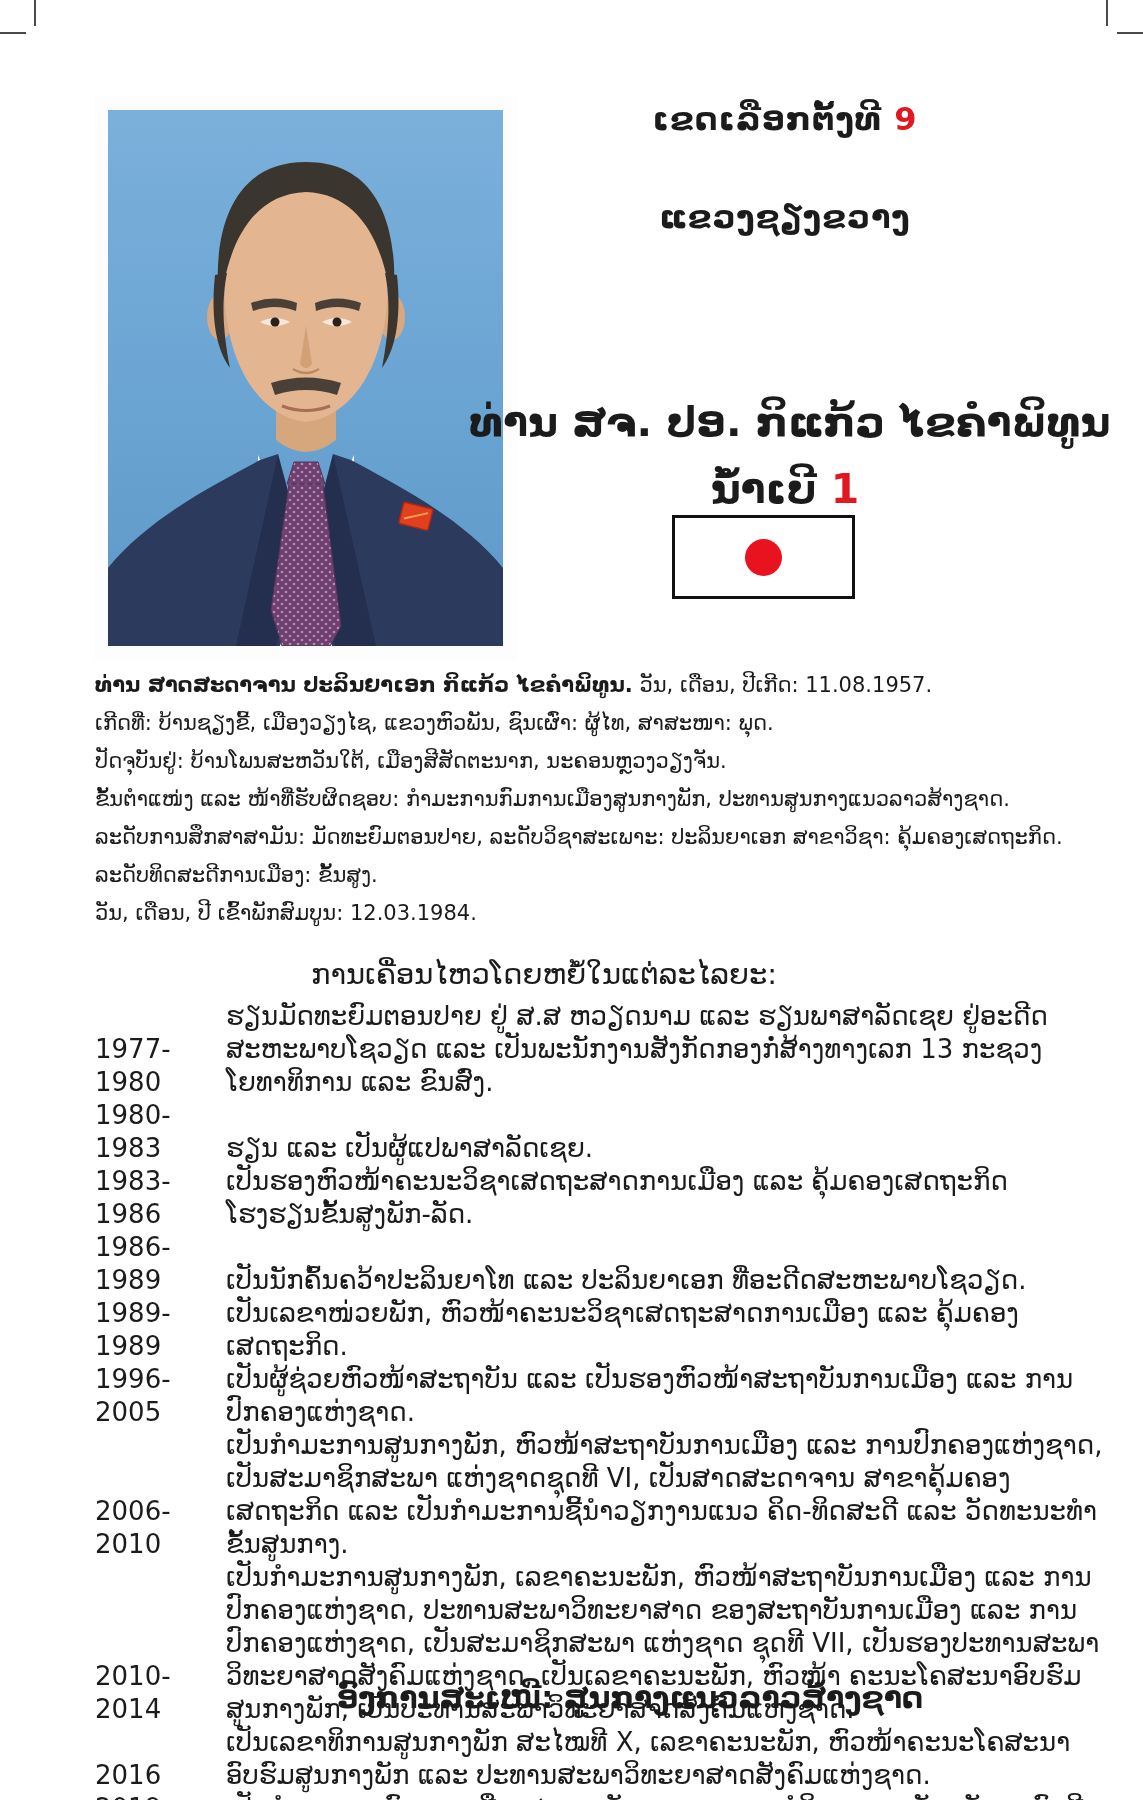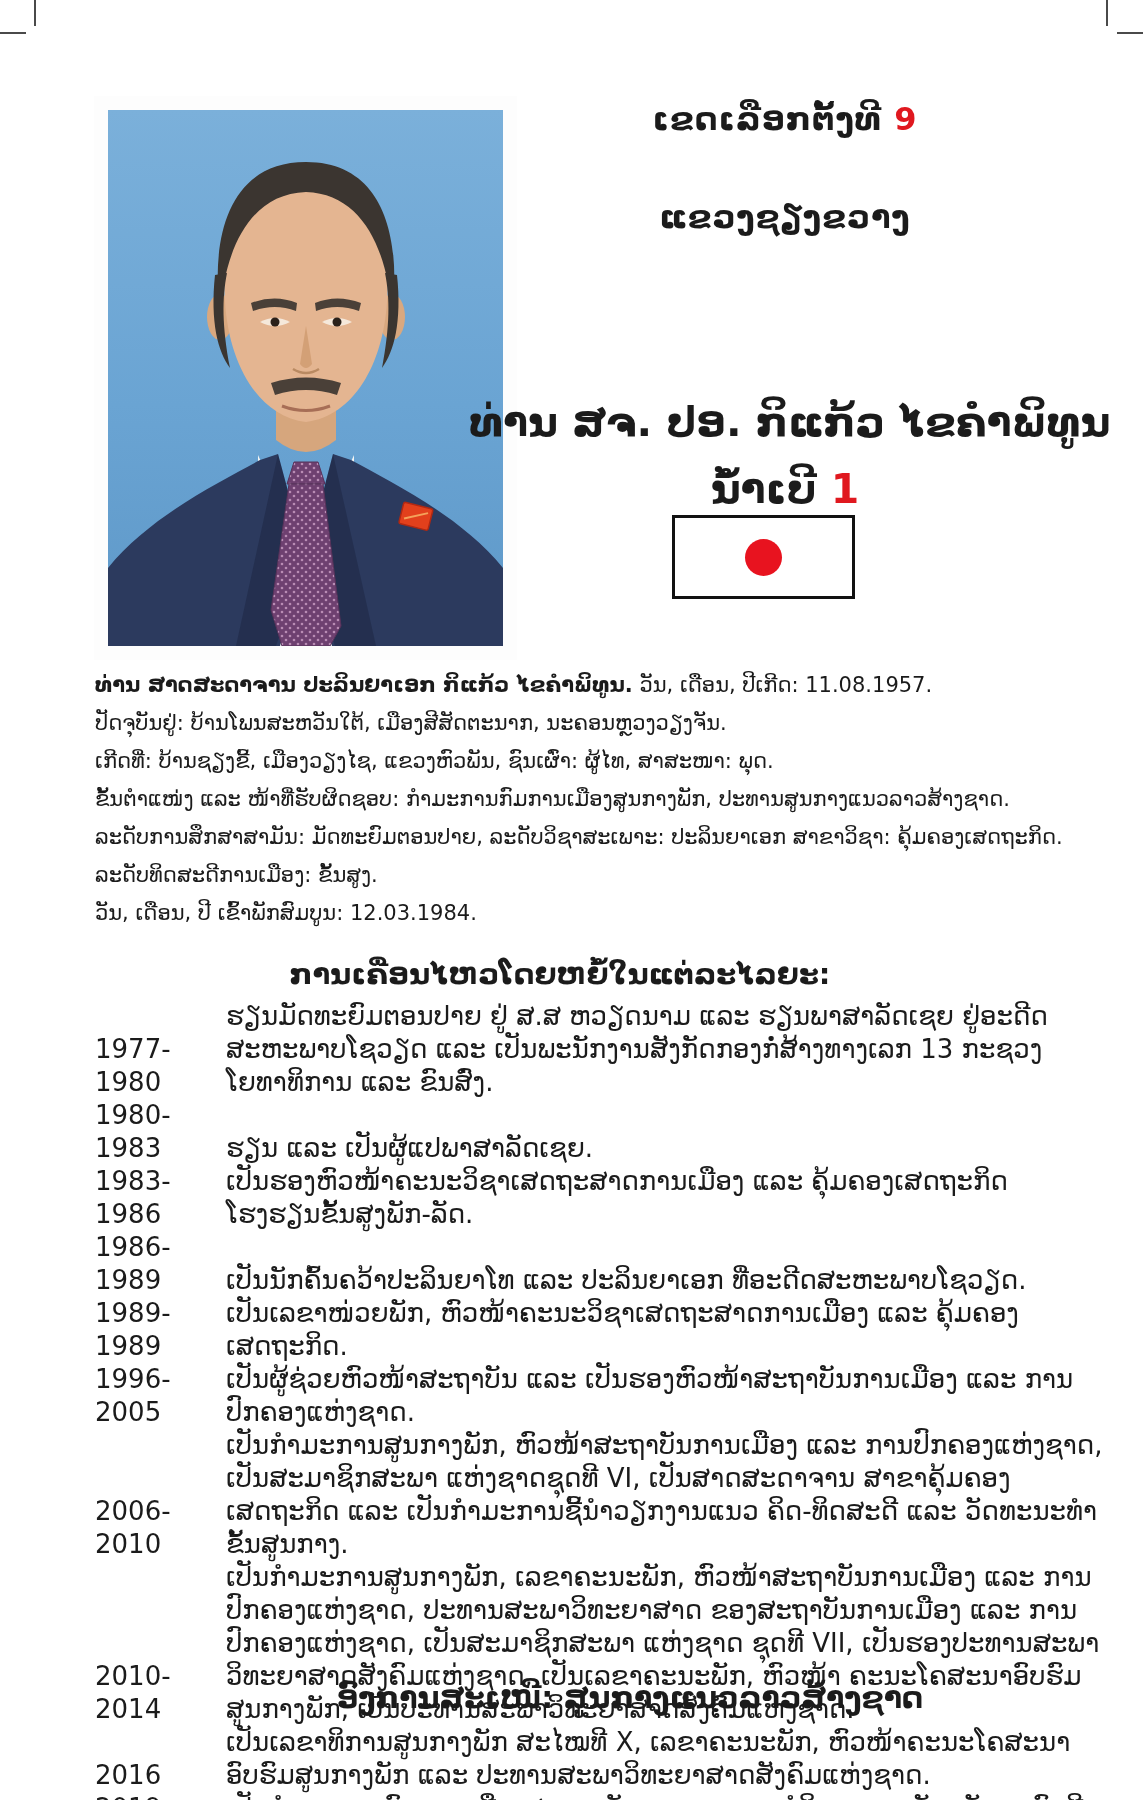--- a/index.html
+++ b/index.html
@@ -23,22 +23,22 @@
     position:absolute;left:672px;top:515px;width:177px;height:78px;
     border:3px solid #111;background:#fff;display:flex;align-items:center;justify-content:center;
   }
   .ballot-circle{width:37px;height:37px;border-radius:50%;background:#e8131f;}
   .bio{
     position:absolute;left:95px;top:666px;width:985px;
     font-size:21px;line-height:38px;
   }
   .bio-line{white-space:normal;}
   .tl-heading{
-    position:absolute;left:95px;top:957px;width:930px;text-align:center;
-    font-weight:bold;font-size:29px;
+    position:absolute;left:79px;top:957px;width:930px;text-align:center;
+    font-weight:normal;font-size:29px;
   }
   .timeline{
     position:absolute;left:95px;top:1000px;width:1008px;
     font-size:26px;line-height:33px;
   }
   .trow{display:flex;align-items:flex-end;}
   .t-year{width:131px;flex-shrink:0;}
   .t-text{flex:1;}
   .footer{
     position:absolute;left:120px;top:1680px;width:1020px;text-align:center;
@@ -124,22 +124,22 @@
   <span class="red">1</span>
 </div>
 
 <div class="ballot-box">
   <div class="ballot-circle"></div>
 </div>
 
 <div class="bio">
   <div class="bio-line"><b>ທ່ານ ສາດສະດາຈານ ປະລິນຍາເອກ ກິແກ້ວ ໄຂຄຳພິທູນ.</b><span> ວັນ, ເດືອນ, ປີເກີດ: 11.08.1957.</span></div>
   <div>
+      <div class="bio-line">ເກີດທີ່: ບ້ານຊຽງຂີ້, ເມືອງວຽງໄຊ, ແຂວງຫົວພັນ, ຊົນເຜົ່າ: ຜູ້ໄທ, ສາສະໜາ: ພຸດ.</div>
       <div class="bio-line">ປັດຈຸບັນຢູ່: ບ້ານໂພນສະຫວັນໃຕ້, ເມືອງສີສັດຕະນາກ, ນະຄອນຫຼວງວຽງຈັນ.</div>
-      <div class="bio-line">ເກີດທີ່: ບ້ານຊຽງຂີ້, ເມືອງວຽງໄຊ, ແຂວງຫົວພັນ, ຊົນເຜົ່າ: ຜູ້ໄທ, ສາສະໜາ: ພຸດ.</div>
       <div class="bio-line">ຂັ້ນຕຳແໜ່ງ ແລະ ໜ້າທີ່ຮັບຜິດຊອບ: ກຳມະການກົມການເມືອງສູນກາງພັກ, ປະທານສູນກາງແນວລາວສ້າງຊາດ.</div>
       <div class="bio-line">ລະດັບການສຶກສາສາມັນ: ມັດທະຍົມຕອນປາຍ, ລະດັບວິຊາສະເພາະ: ປະລິນຍາເອກ ສາຂາວິຊາ: ຄຸ້ມຄອງເສດຖະກິດ.</div>
       <div class="bio-line">ລະດັບທິດສະດີການເມືອງ: ຂັ້ນສູງ.</div>
       <div class="bio-line">ວັນ, ເດືອນ, ປີ ເຂົ້າພັກສົມບູນ: 12.03.1984.</div>
     </div>
 </div>
 
 <div class="tl-heading">ການເຄື່ອນໄຫວໂດຍຫຍໍ້ໃນແຕ່ລະໄລຍະ:</div>
 <div class="timeline">
     <div class="trow">

